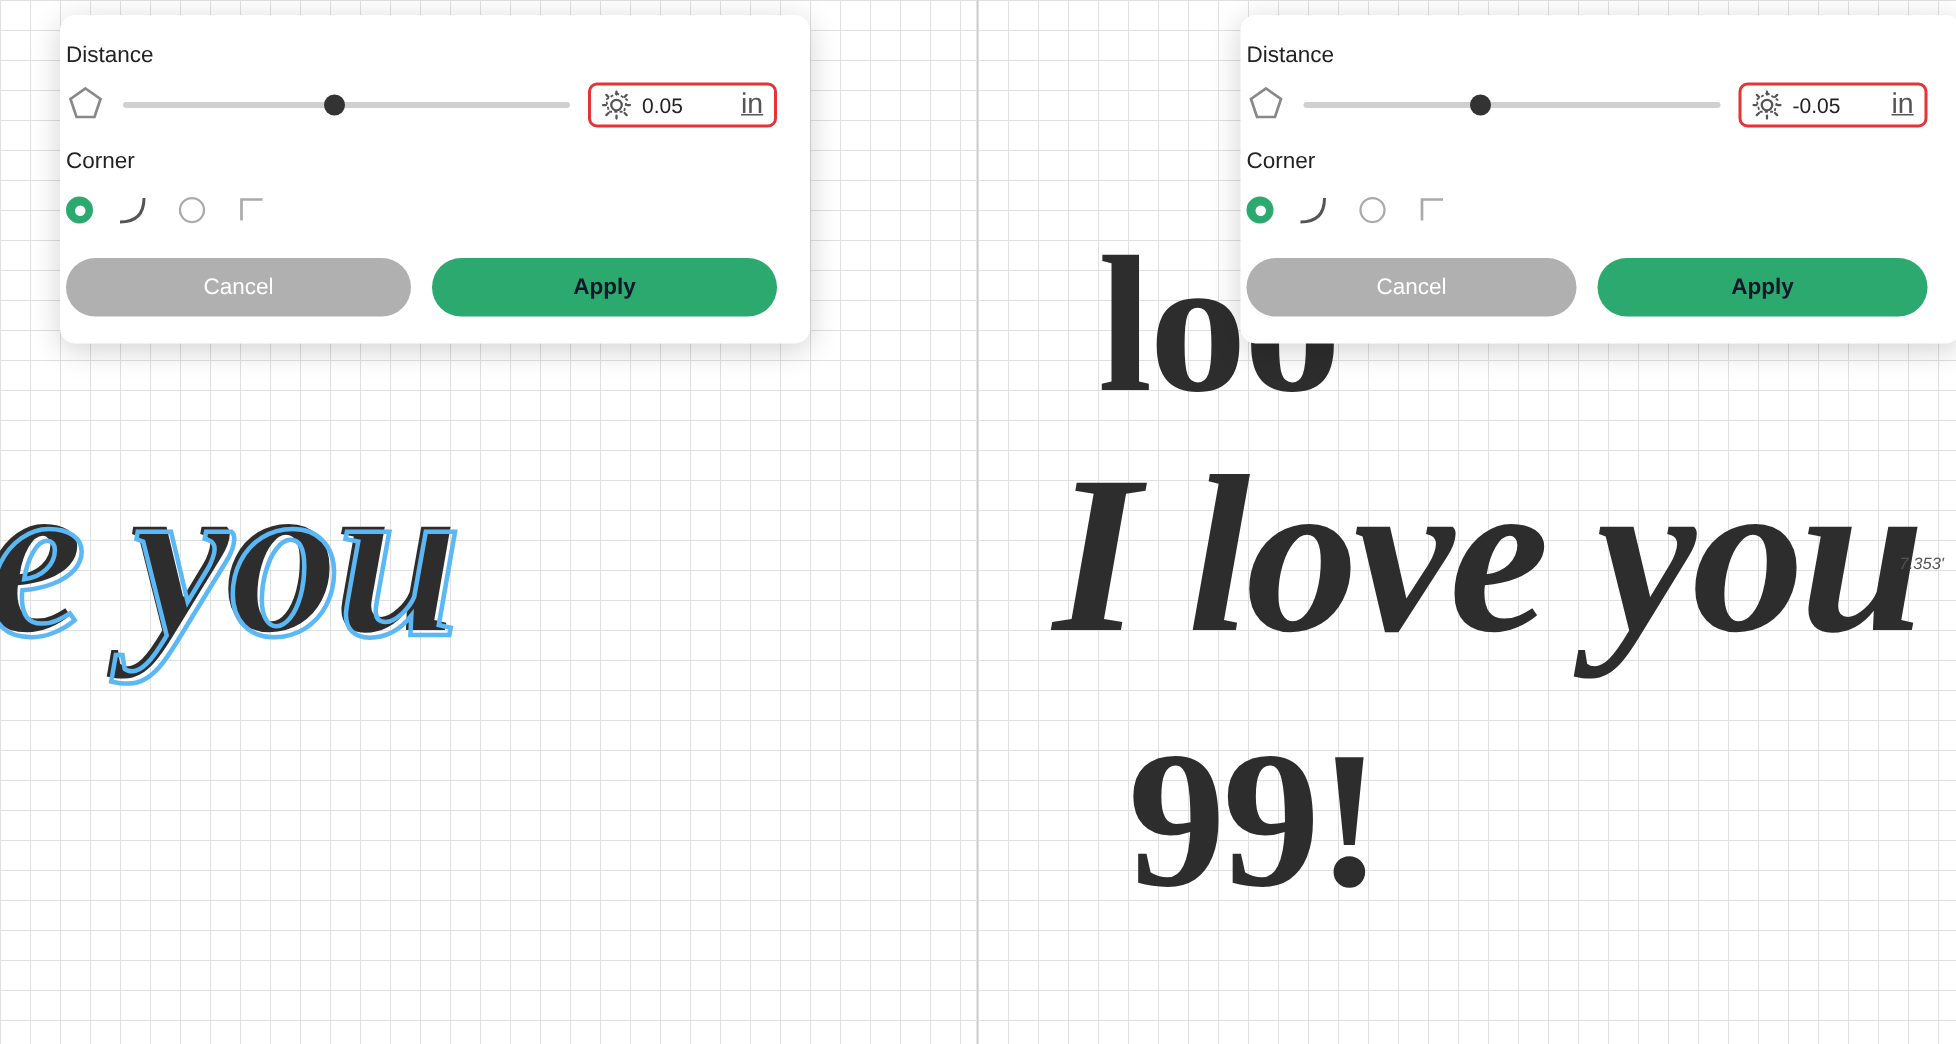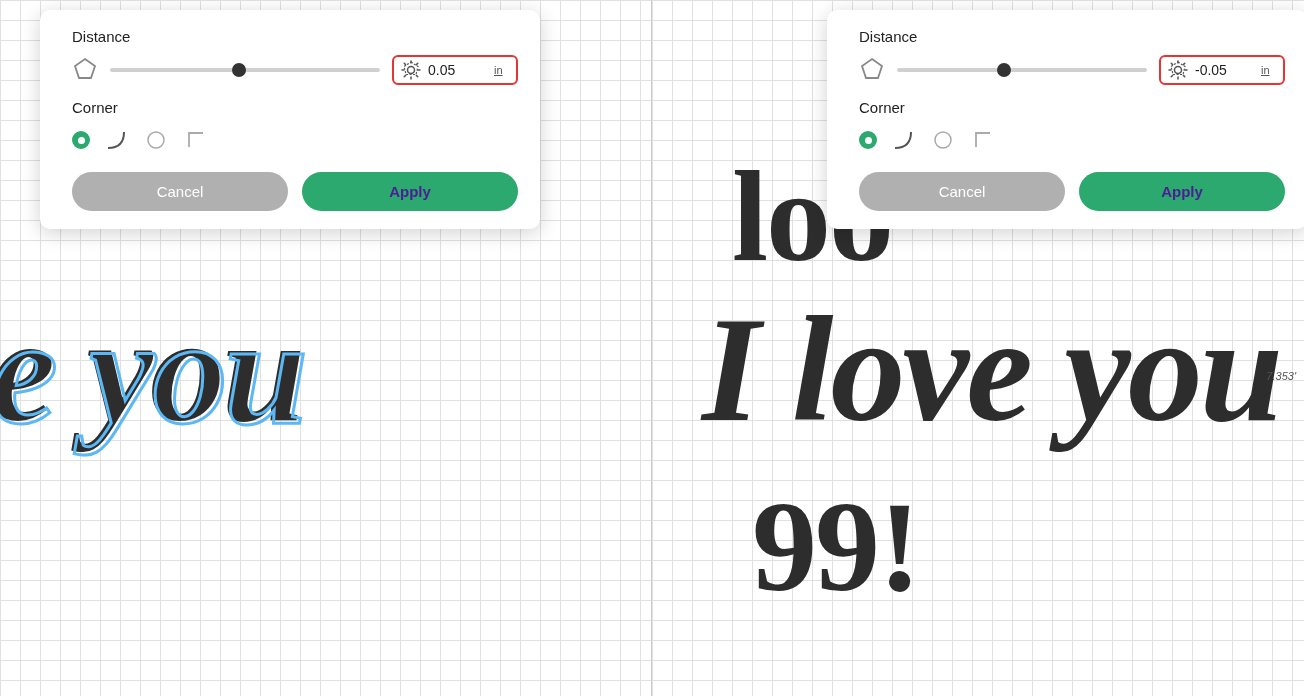--- a/index.html
+++ b/index.html
@@ -31,21 +31,21 @@
       background-size: 20px 20px;
     }
 
     .popup {
       position: absolute;
       top: 10px;
       left: 40px;
       background: #fff;
       border-radius: 10px;
       box-shadow: 0 4px 20px rgba(0,0,0,0.18);
-      padding: 18px 22px 18px 32px;
+      padding: 18px 22px 18px 4px;
       width: 500px;
       z-index: 10;
     }
 
     .popup-section-label {
       font-size: 15px;
       font-weight: 500;
       color: #222;
       margin-bottom: 10px;
     }
@@ -103,21 +103,21 @@
       width: 60px;
       border: none;
       outline: none;
       font-size: 14px;
       font-weight: 500;
       color: #222;
       text-align: left;
     }
 
     .unit-label {
-      font-size: 11px;
+      font-size: 19px;
       color: #555;
       min-width: 16px;
       text-decoration: underline;
     }
 
     .corner-row {
       display: flex;
       align-items: center;
       gap: 12px;
       margin-bottom: 18px;
@@ -162,21 +162,21 @@
       border-radius: 22px;
       padding: 11px 0;
       font-size: 15px;
       font-weight: 500;
       cursor: pointer;
     }
 
     .btn-apply {
       flex: 1;
       background: #2ca96e;
-      color: #4c1d95;
+      color: #0f172a;
       border: none;
       border-radius: 22px;
       padding: 11px 0;
       font-size: 15px;
       font-weight: 600;
       cursor: pointer;
     }
 
     
     .text-art {

